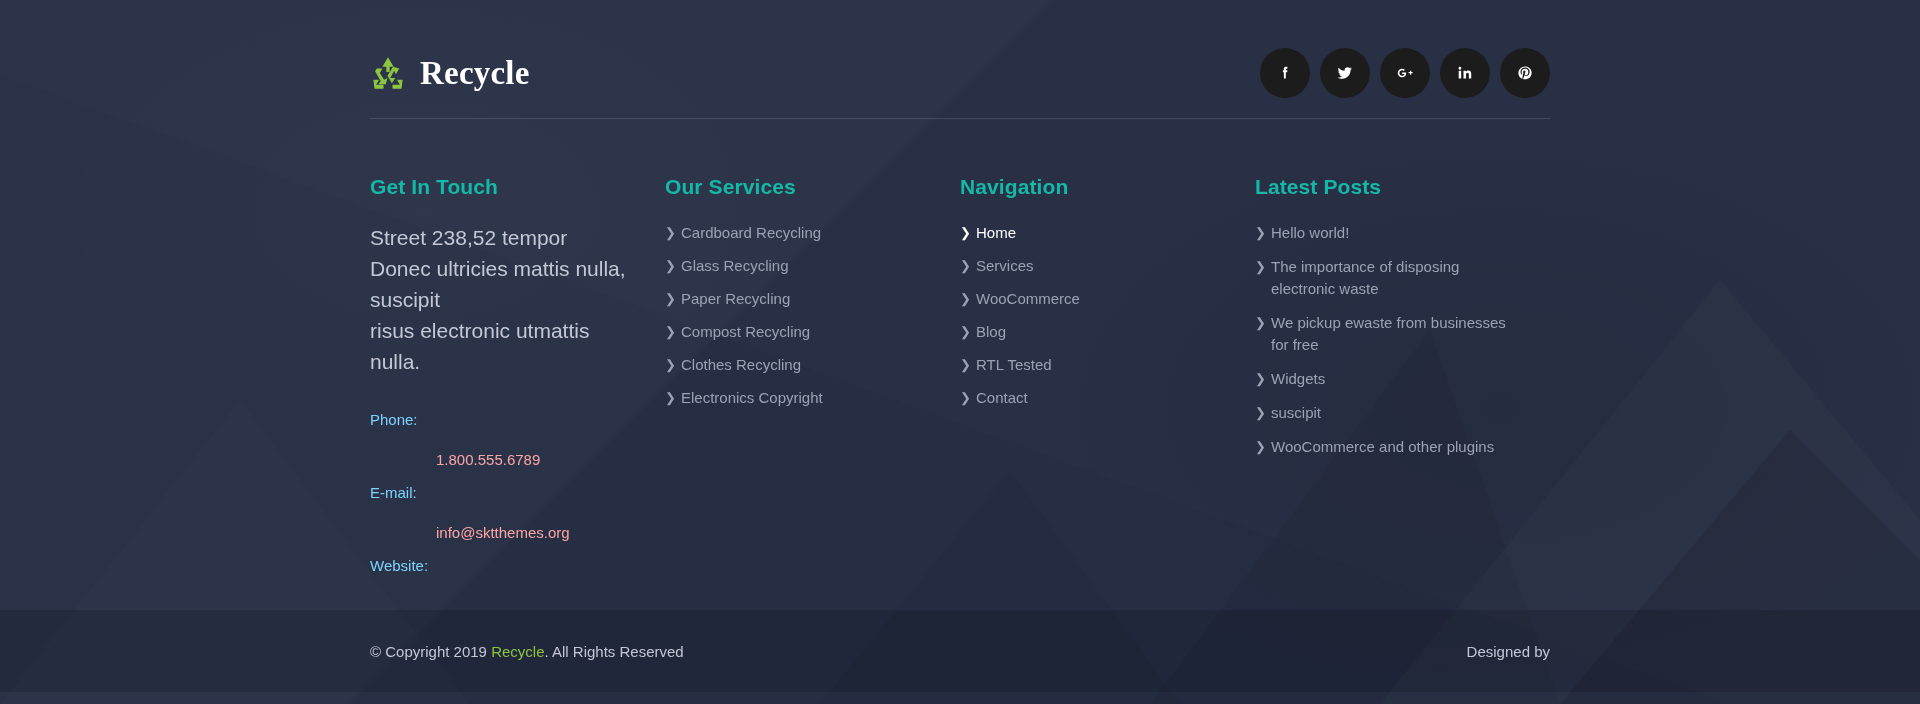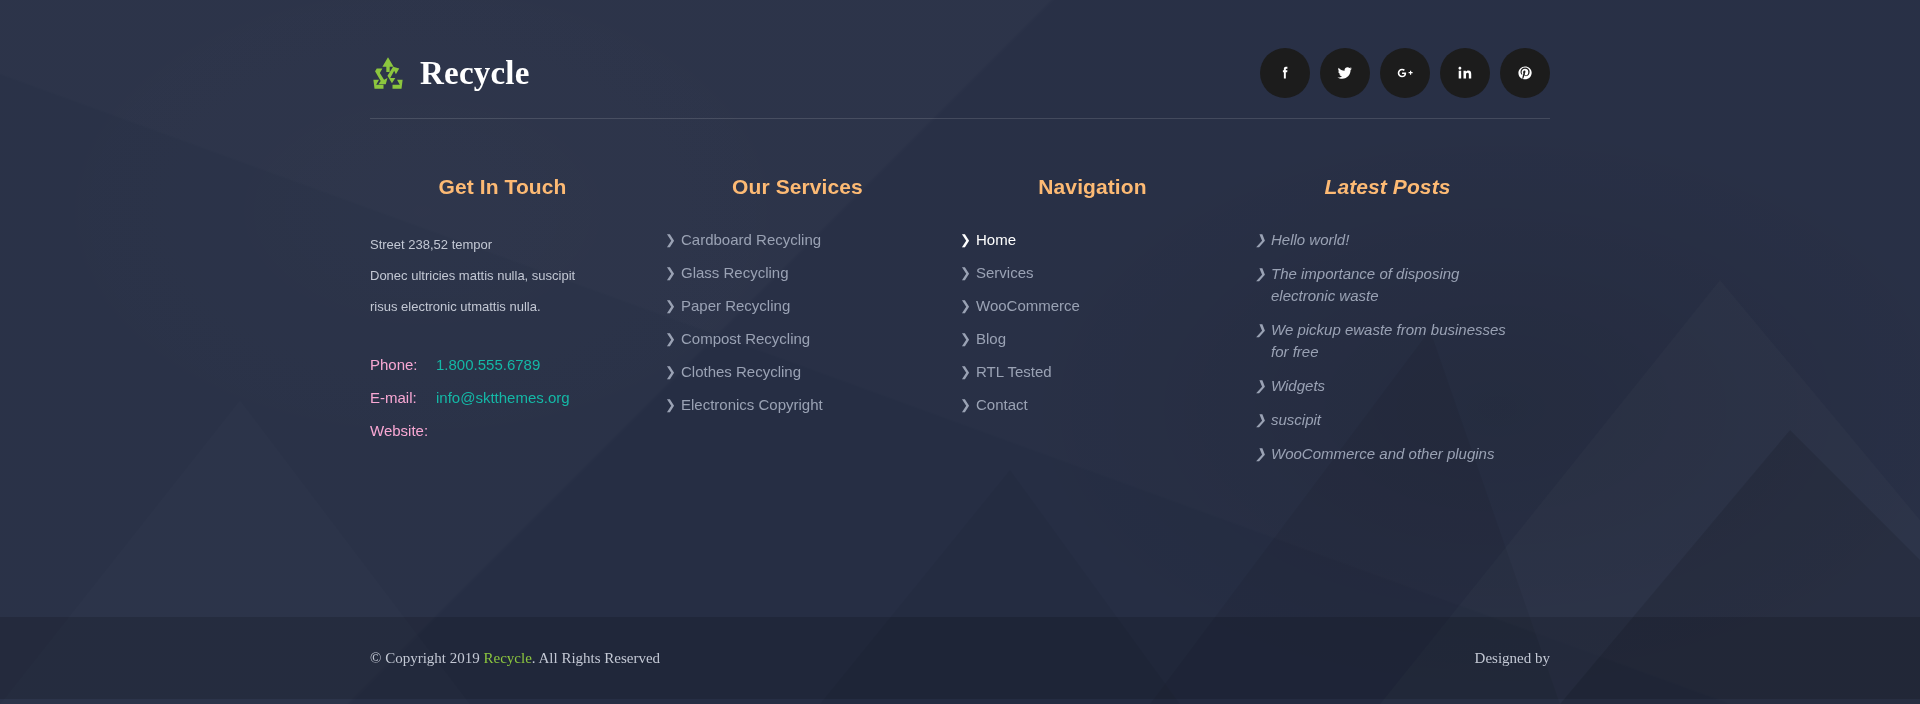--- a/index.html
+++ b/index.html
@@ -85,49 +85,48 @@
 
   
   .columns {
     display: flex;
     padding-top: 56px;
   }
   .col { padding-right: 30px; }
   .col-touch { width: 300px; }
   .col-services { width: 300px; }
   .col-nav { width: 300px; }
-  .col-posts { width: 300px; font-style: italic; }
+  .col-posts { width: 300px; }
 
   .col-title {
     font-size: 21px;
     font-weight: 700;
-    color: #fdba74;
-    margin-bottom: 30px;
+    color: #14b8a6;
+    margin-bottom: 23px;
     letter-spacing: 0.1px;
-    text-align: center;
   }
 
   .address-line {
-    font-size: 13px;
+    font-size: 21px;
     line-height: 31px;
     color: #c3c8d4;
   }
 
   .contact-table { margin-top: 26px; }
   .contact-row {
     display: flex;
     font-size: 15px;
     line-height: 33px;
   }
   .contact-label {
-    color: #f9a8d4;
+    color: #7dd3fc;
     width: 66px;
     flex: none;
   }
-  .contact-value { color: #14b8a6; }
+  .contact-value { color: #fca5a5; margin-top: 40px; }
 
   
   .link-list { list-style: none; }
   .link-item {
     display: flex;
     align-items: flex-start;
     font-size: 15px;
     line-height: 22px;
     margin-bottom: 11px;
     cursor: pointer;
@@ -144,26 +143,25 @@
   .link-item.active,
   .link-item.active .chev { color: #ffffff; }
 
   .posts .link-item { margin-bottom: 12px; }
 
   
   .bottombar {
     position: absolute;
     left: 0;
     right: 0;
-    bottom: 5px;
+    bottom: 12px;
     height: 82px;
     background: rgba(0,0,0,0.14);
     display: flex;
     align-items: center;
-    font-family: Liberation Serif, serif;
   }
   .bottom-inner {
     width: 1180px;
     margin: 0 auto;
     display: flex;
     align-items: center;
     justify-content: space-between;
     font-size: 15px;
     color: #c3c8d4;
   }

